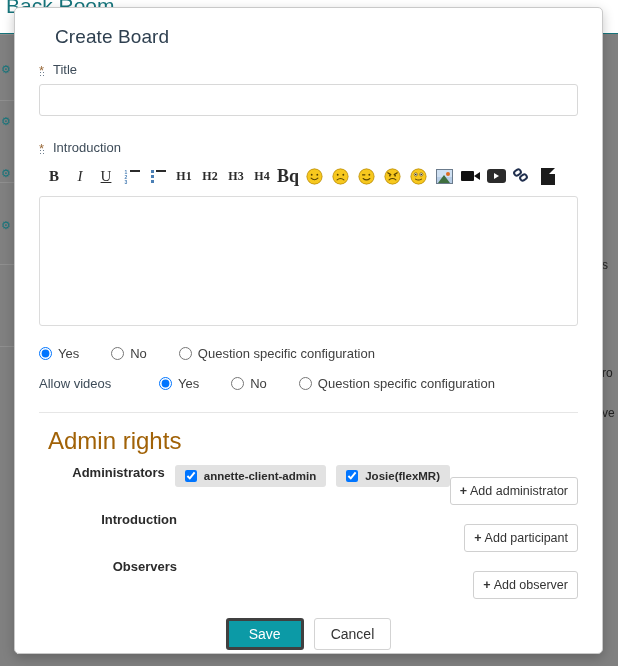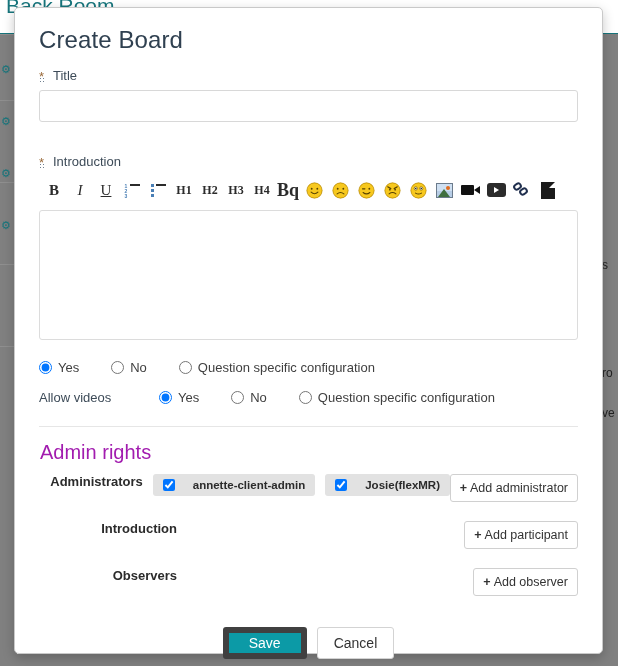--- a/index.html
+++ b/index.html
@@ -74,33 +74,33 @@
     left: 14px; top: 7px;
     width: 589px; height: 647px;
     background: #ffffff;
     border: 1px solid #c9c9c9;
     border-radius: 5px;
     box-shadow: 0 4px 12px rgba(0,0,0,.22);
     padding: 0 24px;
   }
 
   .modal-title {
-    font-size: 24px;
+    font-size: 19px;
     color: #2f4050;
     font-weight: 400;
-    margin: 18px 0 14px 0;
+    margin: 18px 0 14px 16px;
     letter-spacing: .1px;
   }
 
   
   .field-label {
     position: relative;
     font-size: 13px;
     color: #3d4b58;
-    margin: 12px 0 6px 0;
+    margin: 4px 0 6px 0;
     padding-left: 14px;
     line-height: 16px;
   }
   .field-label .req {
     position: absolute; left: 0; top: 1px;
     color: #9a6a3a; font-size: 13px;
   }
   .field-label .dots {
     position: absolute; left: 0; top: 9px;
     width: 7px; height: 7px;
@@ -259,39 +259,39 @@
   .opt .otext { font-size: 13px; color: #404040; }
   .opt.opt-no { margin-left: 26px; }
   .opt.opt-qsc { margin-left: 26px; }
 
   
   .divider {
     border: 0; border-top: 1px solid #e6e6e6;
     margin: 14px 0 0 0;
   }
   .section-title {
-    font-size: 20px; color: #a21caf; font-weight: 400;
-    margin: 14px 0 10px 1px;
+    font-size: 24px; color: #a16207; font-weight: 400;
+    margin: 14px 0 10px 9px;
   }
 
   .rights-row {
     display: flex; align-items: flex-start;
     height: 37px;
   }
   .rights-label {
     width: 148px;
     text-align: right;
     padding-right: 10px;
     font-size: 13px;
     font-weight: bold;
     color: #2b2b2b;
   }
   .chips { flex: 1; display: flex; align-items: center; gap: 10px; }
   .chip {
-    display: inline-flex; align-items: center; gap: 18px;
+    display: inline-flex; align-items: center; gap: 7px;
     background: #e2e2e2;
     border-radius: 3px;
     padding: 5px 10px;
     font-size: 11.5px;
     font-weight: bold;
     color: #2b2b2b;
     white-space: nowrap;
   }
   .chip input[type=checkbox] { width: 12px; height: 12px; margin: 0; }
 
@@ -301,31 +301,31 @@
     border-radius: 3px;
     font-family: "Liberation Sans", sans-serif;
     font-size: 12.5px;
     color: #333;
     padding: 6px 9px;
     white-space: nowrap;
     cursor: pointer;
   }
   .add-btn .plus { font-weight: bold; margin-right: 3px; }
   .btn-cell { width: 128px; display: flex; justify-content: flex-start; }
-  .btn-cell.right { justify-content: flex-end; }
+  .btn-cell.right { justify-content: flex-end; margin-top: 12px; }
 
   
   .footer {
     display: flex; justify-content: center; gap: 10px;
     margin-top: 22px;
   }
   .btn-save {
     background: #0c9aa6;
     color: #fff;
-    border: 6px solid #404040;
+    border: 3px solid #404040;
     border-radius: 3px;
     font-family: "Liberation Sans", sans-serif;
     font-size: 14px;
     padding: 1px 20px;
     cursor: pointer;
   }
   .btn-cancel {
     background: #fff;
     color: #333;
     border: 1px solid #d3d3d3;

